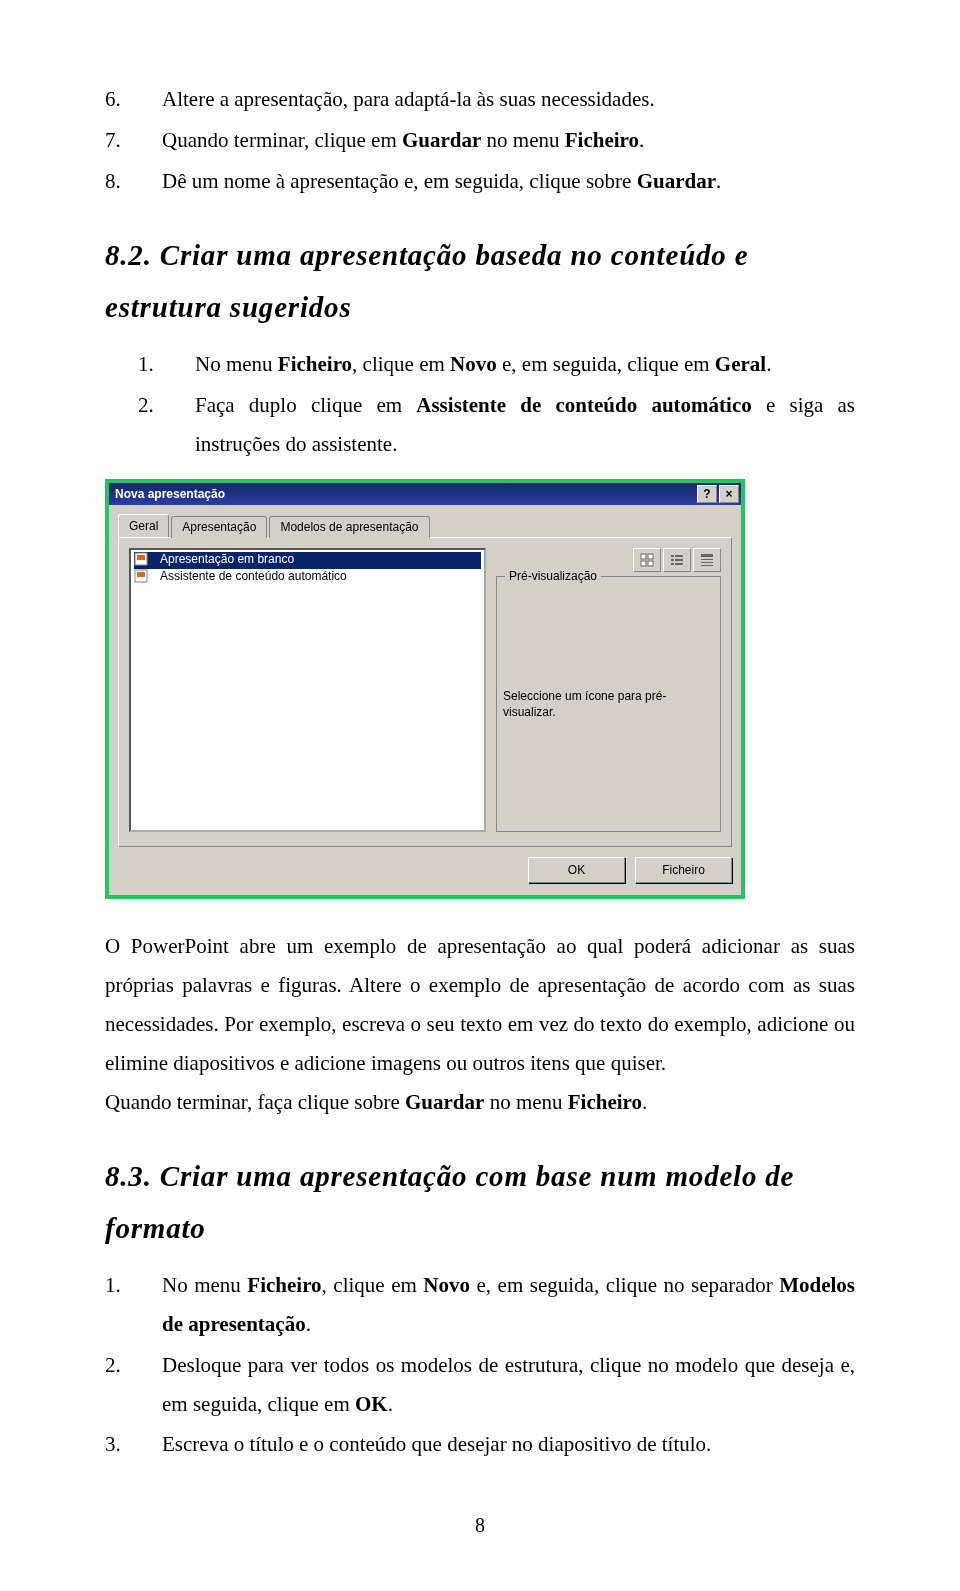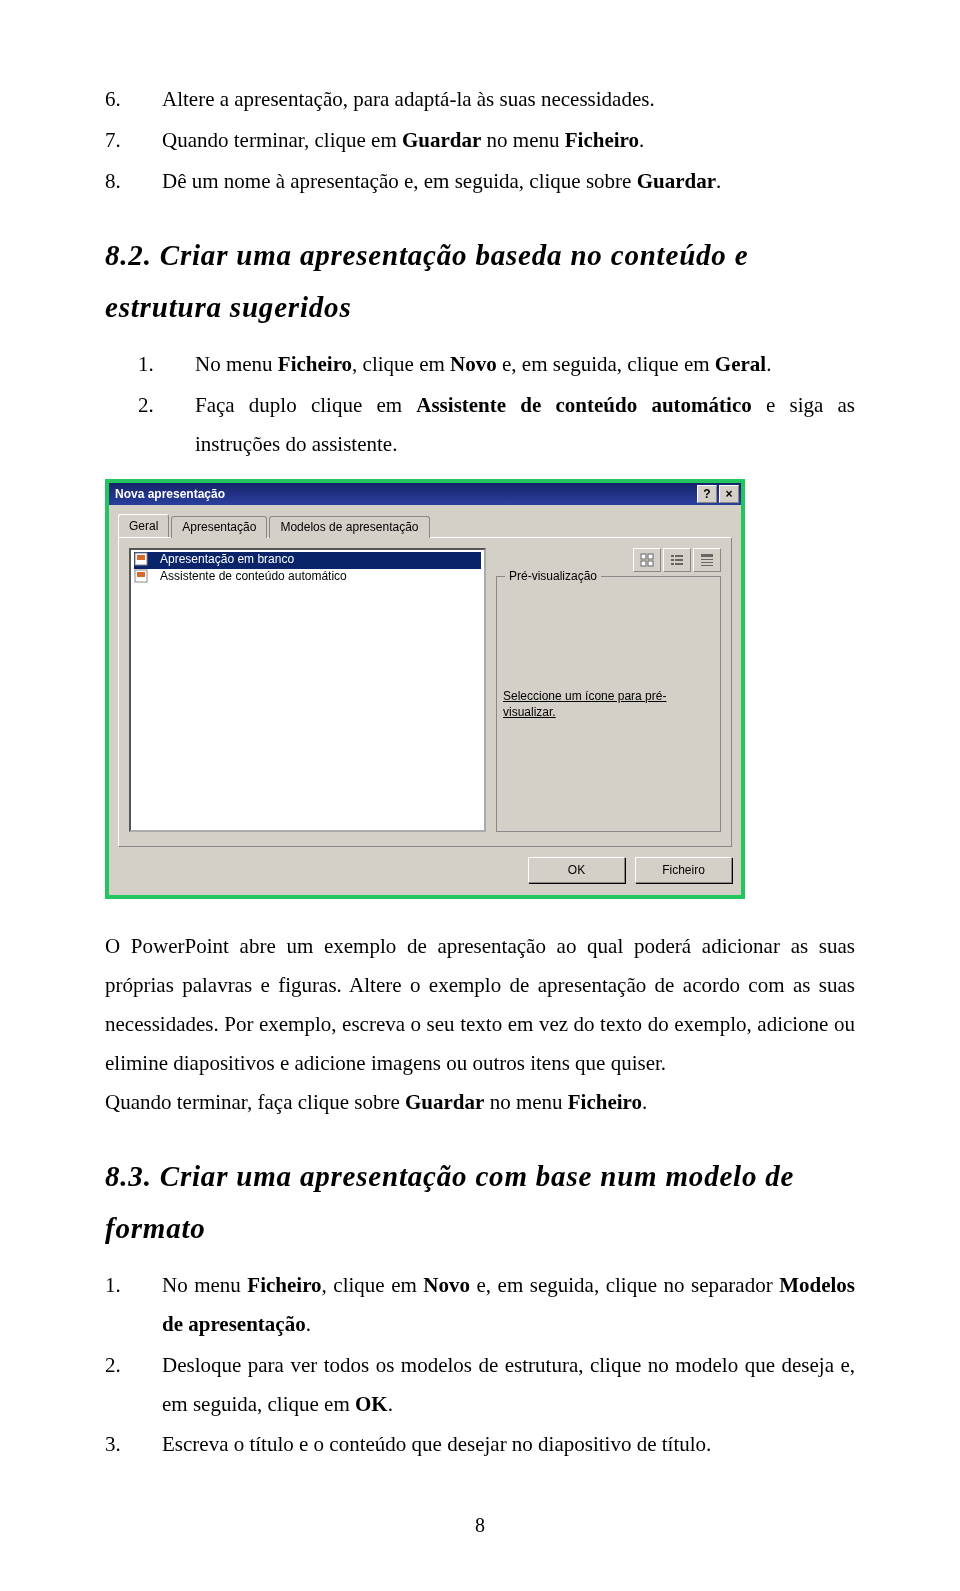--- a/index.html
+++ b/index.html
@@ -189,21 +189,20 @@
   }
   .fieldset {
     border: 1px solid #888;
     flex: 1;
     position: relative;
     padding: 6px;
     margin-top: 2px;
     display: flex;
     align-items: center;
     justify-content: center;
-    text-decoration: underline;
   }
   .fieldset-legend {
     position: absolute;
     top: -8px;
     left: 8px;
     background: #d4d0c8;
     padding: 0 4px;
     font-size: 12px;
   }
   .preview-hint {

